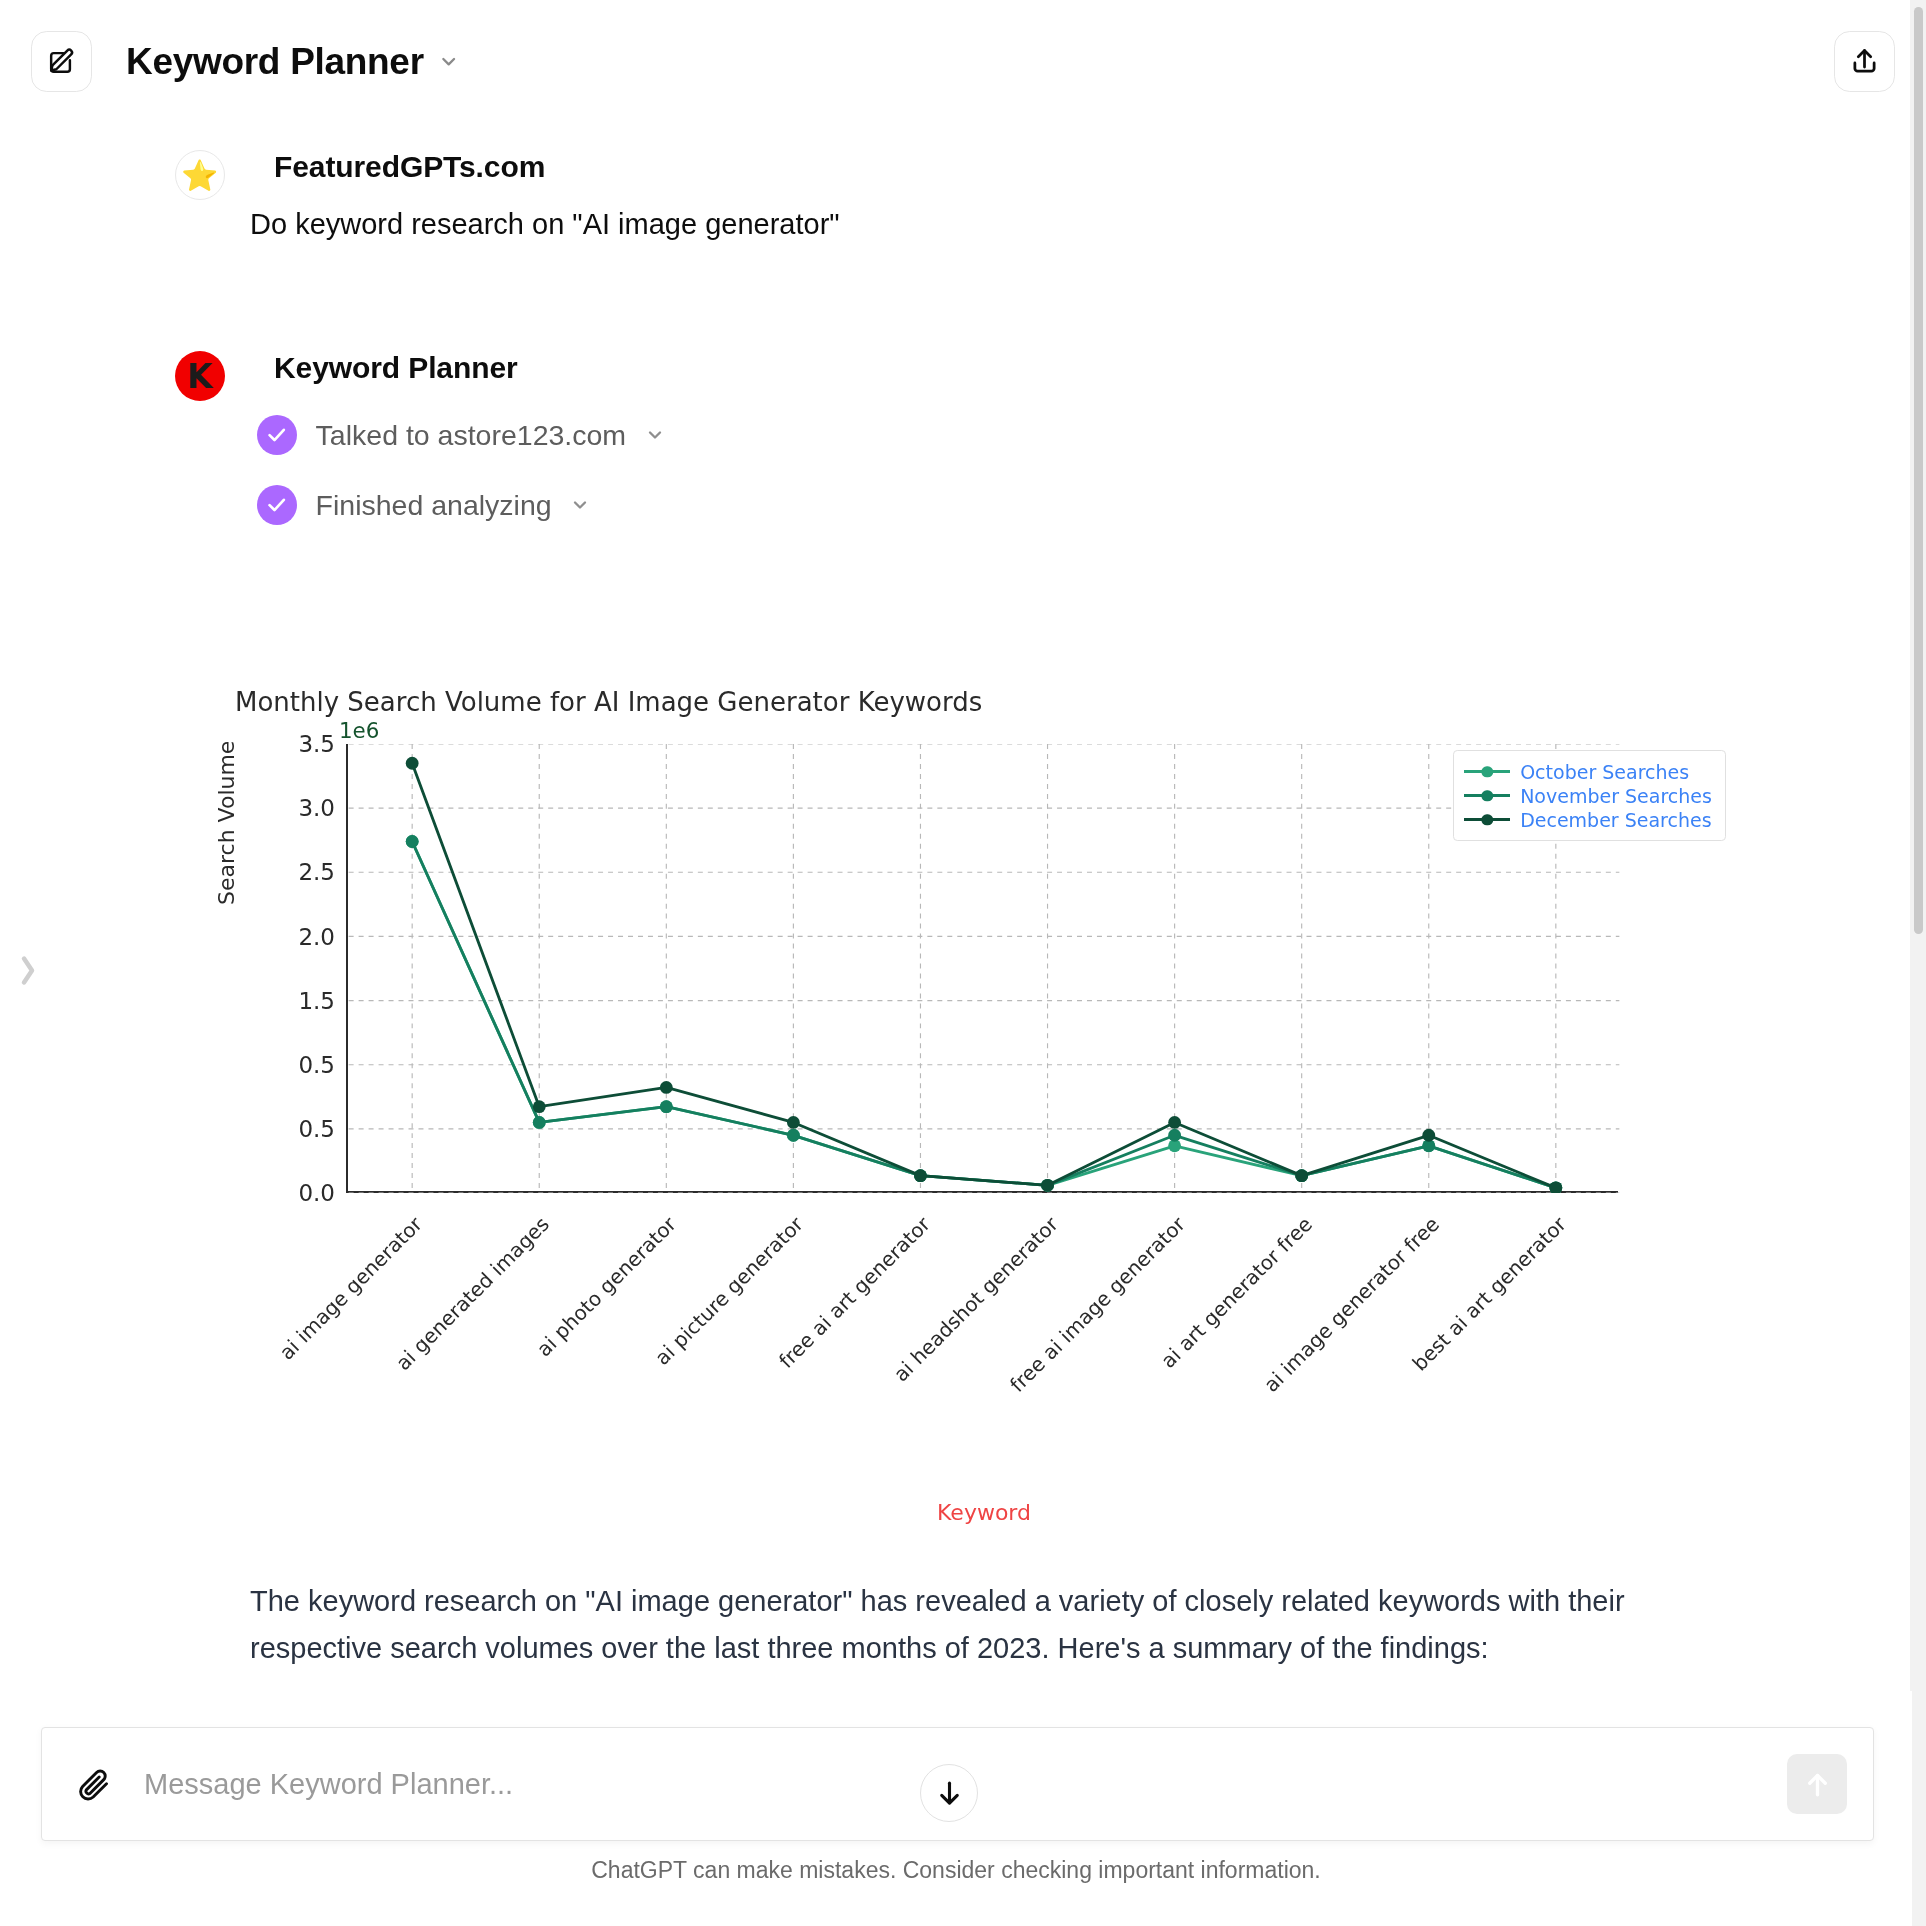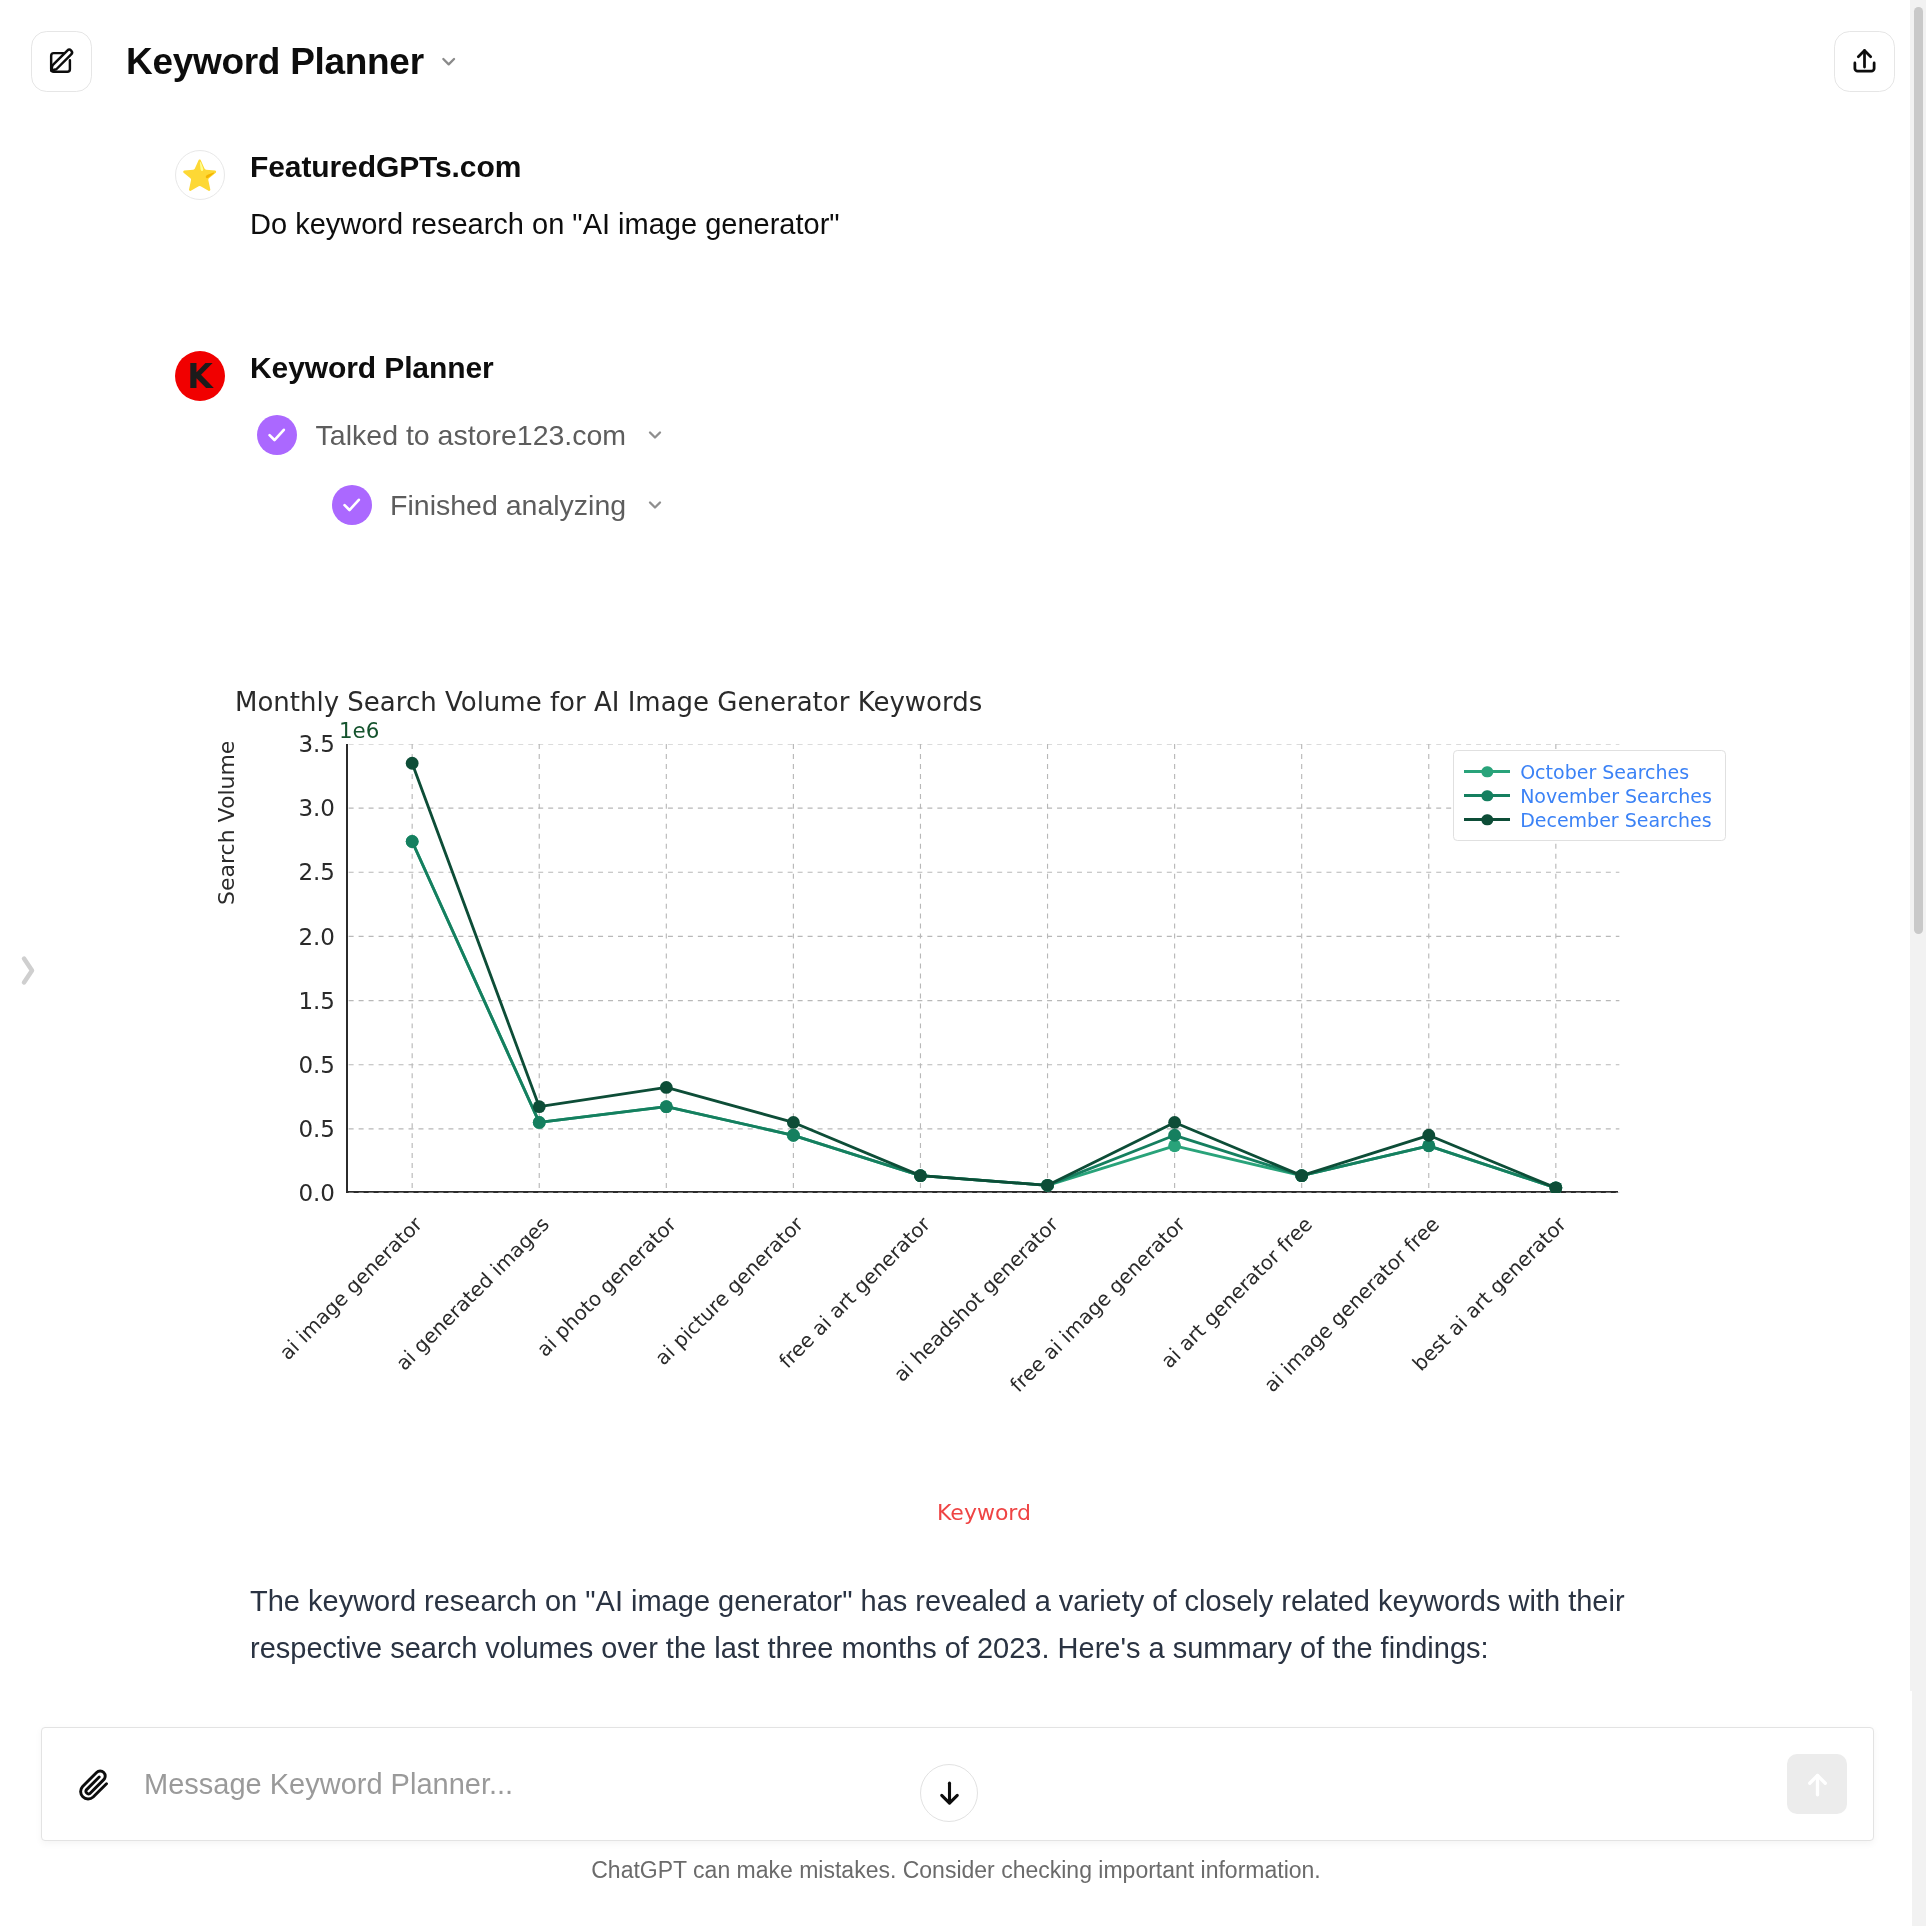--- a/index.html
+++ b/index.html
@@ -51,33 +51,32 @@
     width: 50px; height: 50px; border-radius: 50%;
     display: flex; align-items: center; justify-content: center; flex: none;
   }
   .avatar.user { border: 1.4px solid #e8e8e8; background: #fff; font-size: 30px; }
   .avatar.bot { background: #f10000; }
   .avatar.bot .k {
     color: #1b1b1b; font-size: 33px; font-weight: 700;
     font-family: "DejaVu Sans", sans-serif; line-height: 1;
   }
   .msg-body { margin-left: 75px; }
-  .msg-name { font-size: 30px; font-weight: 700; color: #0d0d0d; letter-spacing: -0.1px; }
+  .msg-name { font-size: 30px; font-weight: 700; color: #0d0d0d; letter-spacing: -0.1px; margin-left: 24px; }
   .msg-text {
     font-size: 29px; color: #0d0d0d; margin-top: 18.5px; line-height: 1.45;
   }
 
   .user-block { position: absolute; top: 27px; left: 0; width: 1912px; }
   .bot-block { position: absolute; top: 228px; left: 0; width: 1912px; }
 
   
   .tool-row {
     display: flex; align-items: center; gap: 18.5px; margin-top: 30px; margin-left: 7.1px;
     cursor: pointer;
-    justify-content: flex-end;
   }
   .tool-check {
     width: 40px; height: 40px; border-radius: 50%; background: #ab68ff;
     display: flex; align-items: center; justify-content: center; flex: none;
   }
   .tool-label { font-size: 28.5px; color: #5d5d5d; }
   .tool-chev { width: 20px; height: 20px; color: #8f8f8f; flex: none; }
 
   
   .chart-wrap {

